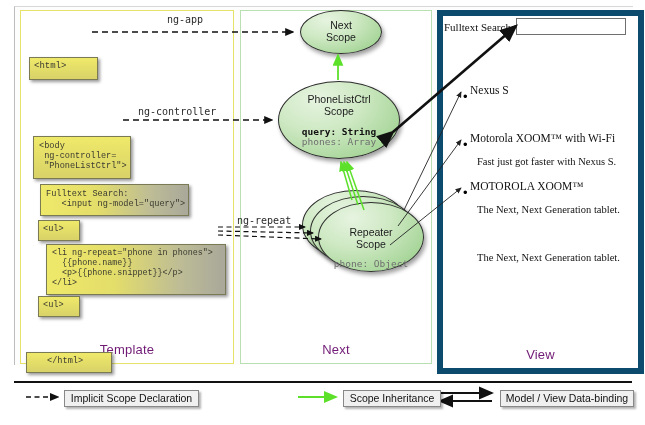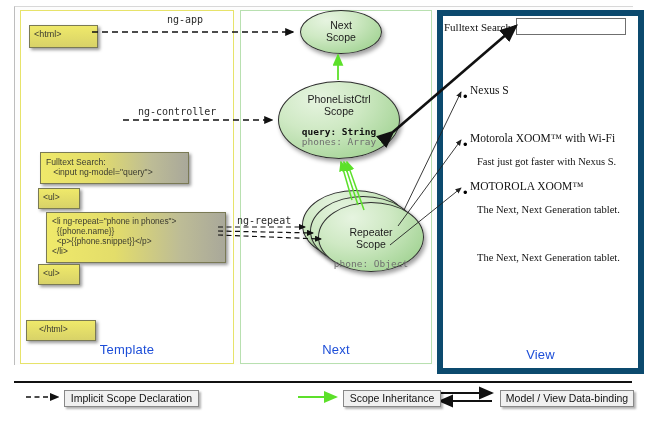--- a/index.html
+++ b/index.html
@@ -12,30 +12,30 @@
   #wires{position:absolute;left:0;top:0;width:645px;height:425px;pointer-events:none;}
 
   
   .outer-frame{position:absolute;left:14px;top:6px;width:618px;height:358px;
       border-left:1px solid #bdbdbd;border-top:1px solid #d8d8d8;
       background:#fdfdfd;}
 
   
   .panel{position:absolute;top:10px;height:352px;background:#ffffff;}
   .panel .panel-label{position:absolute;left:0;right:0;bottom:6px;text-align:center;
-      font-size:13px;color:#1d4ed8;letter-spacing:.2px;}
+      font-size:13px;color:#701a75;letter-spacing:.2px;}
   #panel-template{left:20px;width:212px;border:1px solid #e7e36a;}
   #panel-model{left:240px;width:190px;border:1px solid #b8e0b0;}
   #panel-view{left:437px;width:195px;border:6px solid #0c4a6e;}
 
   
   .codebox{position:absolute;border:1px solid #7a7a55;
       box-shadow:2px 2px 3px rgba(0,0,0,.40);
-      font-family:Liberation Sans, sans-serif;
-      color:#3b3b30;white-space:pre;line-height:1.18;}
+      font-family:Liberation Mono, monospace;
+      color:#3b3b30;white-space:pre;line-height:1.18;margin-top:32px;}
   .cb-plain{background:linear-gradient(180deg,#efe96a 0%,#d8d268 100%);}
   .cb-grad{background:linear-gradient(90deg,#efe96a 0%,#e3dd6a 38%,#bdbc96 75%,#a9a89a 100%);}
 
   
   .ellipse{position:absolute;border:1.5px solid #2e2e2e;border-radius:50%;
       background:radial-gradient(ellipse at 32% 22%,#e6f4e0 0%,#cfe9c4 38%,#a8d69a 78%,#96c98a 100%);
       box-shadow:2px 3px 4px rgba(0,0,0,.38);
       text-align:center;color:#1c1c1c;}
   .ellipse .ttl{font-size:10.5px;line-height:1.12;}
   .ellipse .prop{font-family:"DejaVu Sans Mono","Liberation Mono",monospace;font-size:9.5px;line-height:1.15;}
@@ -74,35 +74,38 @@
   </div>
   <div class="panel" id="panel-model">
     <div class="panel-label">Next</div>
   </div>
   <div class="panel" id="panel-view">
     <div class="panel-label">View</div>
   </div>
 
   <div class="codebox cb-plain" style="left:29px;top:25px;width:59px;height:15px;padding:3px 4px;font-size:9px;">&lt;html&gt;</div>
 
+  <div class="codebox cb-plain" style="left:33px;top:104px;width:86px;height:33px;padding:4px 5px;font-size:8.6px;">&lt;body
+ ng-controller=
+ "PhoneListCtrl"&gt;</div>
 
   <div class="codebox cb-grad" style="left:40px;top:152px;width:137px;height:22px;padding:4px 5px;font-size:8.6px;">Fulltext Search:
    &lt;input ng-model="query"&gt;</div>
 
   <div class="codebox cb-plain" style="left:38px;top:188px;width:32px;height:13px;padding:3px 4px;font-size:8.6px;">&lt;ul&gt;</div>
 
   <div class="codebox cb-grad" style="left:46px;top:212px;width:168px;height:41px;padding:4px 5px;font-size:8.4px;">&lt;li ng-repeat="phone in phones"&gt;
   {{phone.name}}
   &lt;p&gt;{{phone.snippet}}&lt;/p&gt;
 &lt;/li&gt;</div>
 
   <div class="codebox cb-plain" style="left:38px;top:264px;width:32px;height:13px;padding:3px 4px;font-size:8.6px;">&lt;ul&gt;</div>
 
 
-  <div class="codebox cb-plain" style="left:26px;top:320px;width:44px;height:13px;padding:3px 12px;font-size:8.6px;">&lt;/html&gt;</div>
+  <div class="codebox cb-plain" style="left:26px;top:320px;width:44px;height:13px;padding:3px 20px;font-size:8.6px;">&lt;/html&gt;</div>
 
   <div class="ellipse" style="left:300px;top:10px;width:80px;height:42px;">
     <div class="ttl" style="margin-top:9px;">Next</div>
     <div class="ttl">Scope</div>
   </div>
 
   <div class="ellipse" style="left:278px;top:81px;width:120px;height:76px;">
     <div class="ttl" style="margin-top:12px;">PhoneListCtrl</div>
     <div class="ttl">Scope</div>
     <div class="prop bold" style="margin-top:9px;">query: String</div>

